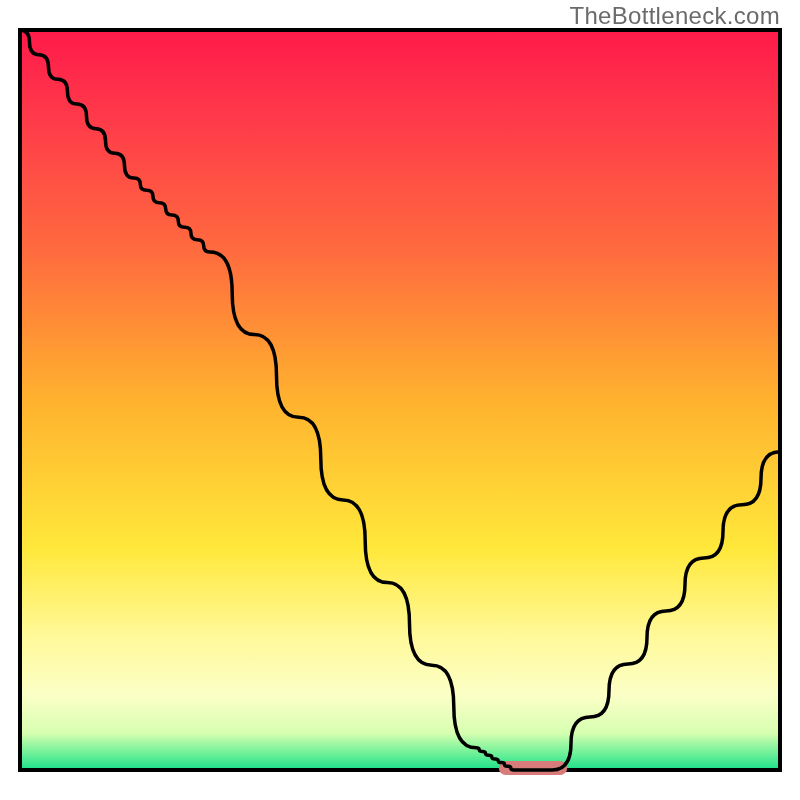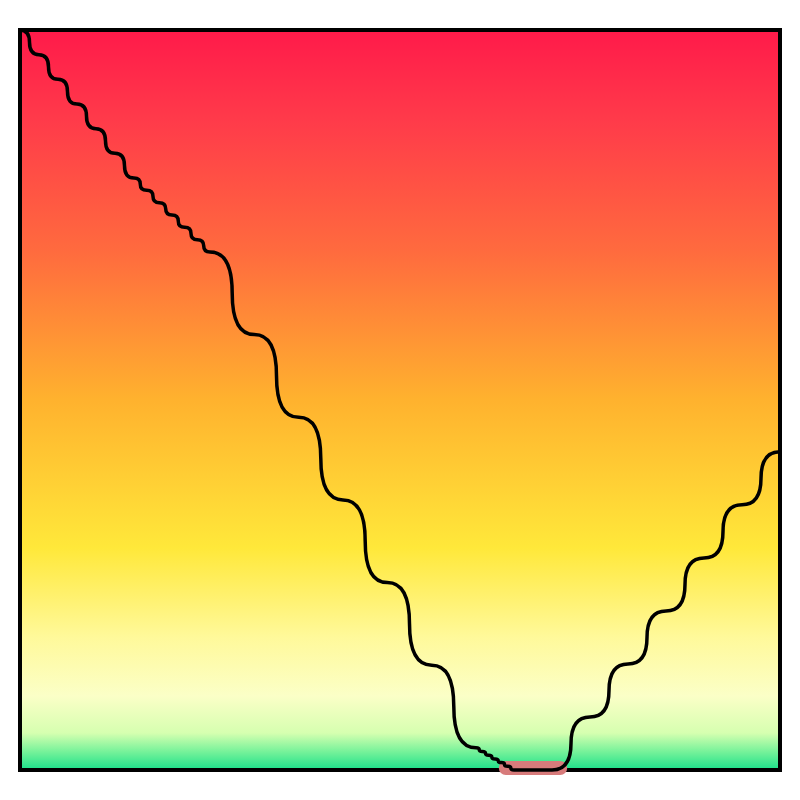--- a/index.html
+++ b/index.html
@@ -27,20 +27,21 @@
   svg {
     position: absolute;
     top: 0;
     left: 0;
   }
 </style>
 </head>
 <body>
 
 <div class="frame">
+  <div class="watermark">TheBottleneck.com</div>
 
   <svg id="chart-svg" width="800" height="800" viewBox="0 0 800 800">
     <defs>
       <linearGradient id="bg-grad" x1="0" y1="0" x2="0" y2="1">
           <stop offset="0.00%" stop-color="#ff1a4a"></stop>
           <stop offset="12.00%" stop-color="#ff3a4a"></stop>
           <stop offset="30.00%" stop-color="#ff6b3e"></stop>
           <stop offset="50.00%" stop-color="#ffb22e"></stop>
           <stop offset="70.00%" stop-color="#ffe83a"></stop>
           <stop offset="82.00%" stop-color="#fff99a"></stop>

